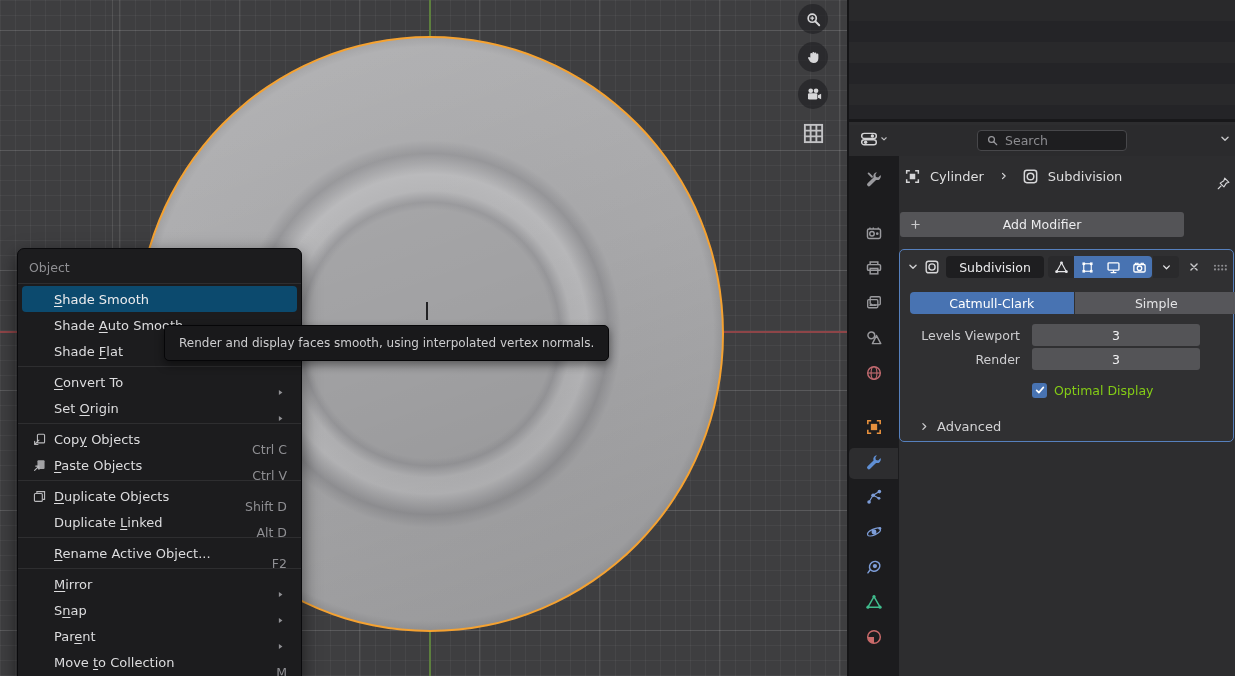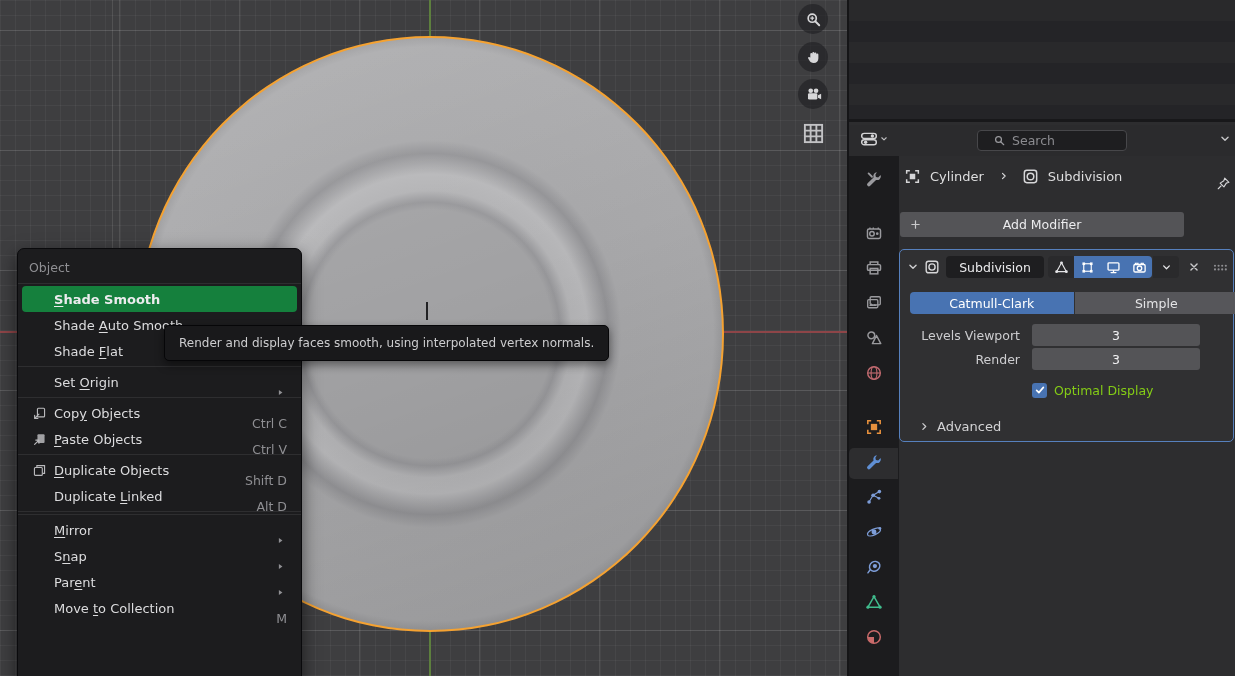--- a/index.html
+++ b/index.html
@@ -36,21 +36,21 @@
   .gizmo.nocircle{background:transparent;color:#c3c3c5;}
 
   
   .right{position:absolute;left:847px;top:0;width:388px;height:676px;background:var(--props-bg);border-left:2px solid #151517;}
   .outliner{position:absolute;left:0;top:0;width:388px;height:122px;
     background:repeating-linear-gradient(to bottom,#29292b 0 21px,#242427 21px 42px);
     border-bottom:3px solid #18181a;}
   .props-header{position:absolute;left:0;top:125px;width:388px;height:31px;background:#2b2b2d;display:flex;align-items:center;}
   .editor-type{position:absolute;left:11px;top:5px;display:flex;align-items:center;color:#d3d3d5;}
   .editor-type .chev{margin-left:1px;color:#bdbdbf;}
-  .searchbox{position:absolute;left:128px;top:5px;width:150px;height:21px;background:#1e1e20;border:1px solid #47474a;border-radius:4px;display:flex;align-items:center;padding:0 15px;gap:6px;color:#9a9a9e;}
+  .searchbox{position:absolute;left:128px;top:5px;width:150px;height:21px;background:#1e1e20;border:1px solid #47474a;border-radius:4px;display:flex;align-items:center;padding:0 8px;gap:6px;color:#9a9a9e;}
   .searchbox .ph{font-size:12.5px;color:#8c8c90;}
   .hdr-chev{position:absolute;right:5px;top:7px;color:#c6c6c8;}
 
   .tabbar{position:absolute;left:0;top:156px;width:50px;height:520px;background:#1c1c1e;padding-top:9px;display:flex;flex-direction:column;align-items:stretch;}
   .tab{width:49px;height:31px;margin-bottom:4px;display:flex;align-items:center;justify-content:center;border-radius:5px 0 0 5px;}
   .tab.gap{margin-top:19px;}
   .tab.active{background:var(--props-bg);}
 
   .content{position:absolute;left:50px;top:156px;width:338px;height:520px;background:var(--props-bg);}
   .breadcrumb{position:absolute;left:0px;top:8px;width:338px;height:24px;display:flex;align-items:center;color:#dededf;font-size:13px;}
@@ -89,21 +89,21 @@
   .checkbox{width:15px;height:15px;background:var(--blue);border-radius:3px;display:flex;align-items:center;justify-content:center;color:#fff;}
   .checklabel{margin-left:7px;color:#84cc16;font-size:12.5px;}
   .advrow{position:absolute;left:18px;top:169px;display:flex;align-items:center;color:#c9c9cb;}
   .advlabel{margin-left:6px;color:#d3d3d5;font-size:13px;}
 
   
   .context-menu{position:absolute;left:17px;top:248px;width:285px;height:440px;background:var(--menu-bg);border:1px solid #0a0a0c;border-radius:7px 7px 0 0;box-shadow:0 6px 18px rgba(0,0,0,0.55);padding-top:8px;z-index:5;}
   .menu-header{height:24px;line-height:22px;padding-left:11px;color:var(--menu-dim);font-size:12.5px;}
   .menu-sep{height:1px;background:#2e2e30;margin:2px 0;}
   .menu-item{height:26px;margin:0 4px;padding:0 10px;border-radius:4px;display:flex;align-items:center;color:var(--menu-text);font-size:13px;}
-  .menu-item.hl{background:#15803d;color:#ecable;color:#ececee;font-weight:bold;}
+  .menu-item.hl{background:#0c4a6e;color:#ecable;color:#ececee;}
   .menu-ic{width:22px;display:inline-flex;color:#b9b9bc;}
   .menu-label u{text-underline-offset:2px;}
   .menu-right{margin-left:auto;color:var(--menu-dim);font-size:12.5px;display:inline-flex;align-items:center;margin-top:20px;}
 
   
   .tooltip{position:absolute;left:164px;top:325px;height:36px;background:#19191b;border:1px solid #060608;border-radius:5px;display:flex;align-items:center;padding:0 14px;z-index:9;white-space:nowrap;color:#cdcdcf;font-size:12px;box-shadow:0 4px 10px rgba(0,0,0,0.45);}
 </style>
 </head>
 <body>
 
@@ -482,20 +482,31 @@
 
   </div>
       <div class="menu-item">
     <span class="menu-ic"></span>
     <span class="menu-label">Shade <u>F</u>lat</span>
 
   </div>
       <div class="menu-sep"></div>
       <div class="menu-item">
     <span class="menu-ic"></span>
+    <span class="menu-label"><u>C</u>onvert To</span>
+    <span class="menu-right">
+          <span class="ic">
+            <svg viewBox="0 0 16 16" width="13" height="13">
+              <path d="M6 4.8 L10.4 8 L6 11.2z" fill="currentColor"></path>
+            </svg>
+          </span>
+        </span>
+  </div>
+      <div class="menu-item">
+    <span class="menu-ic"></span>
     <span class="menu-label">Set <u>O</u>rigin</span>
     <span class="menu-right">
           <span class="ic">
             <svg viewBox="0 0 16 16" width="13" height="13">
               <path d="M6 4.8 L10.4 8 L6 11.2z" fill="currentColor"></path>
             </svg>
           </span>
         </span>
   </div>
       <div class="menu-sep"></div>
@@ -535,20 +546,25 @@
         </span>
     <span class="menu-label"><u>D</u>uplicate Objects</span>
     <span class="menu-right">Shift D</span>
   </div>
       <div class="menu-item">
     <span class="menu-ic"></span>
     <span class="menu-label">Duplicate <u>L</u>inked</span>
     <span class="menu-right">Alt D</span>
   </div>
       <div class="menu-sep"></div>
+      <div class="menu-item">
+    <span class="menu-ic"></span>
+    <span class="menu-label"><u>R</u>ename Active Object...</span>
+    <span class="menu-right">F2</span>
+  </div>
       <div class="menu-sep"></div>
       <div class="menu-item">
     <span class="menu-ic"></span>
     <span class="menu-label"><u>M</u>irror</span>
     <span class="menu-right">
           <span class="ic">
             <svg viewBox="0 0 16 16" width="13" height="13">
               <path d="M6 4.8 L10.4 8 L6 11.2z" fill="currentColor"></path>
             </svg>
           </span>

